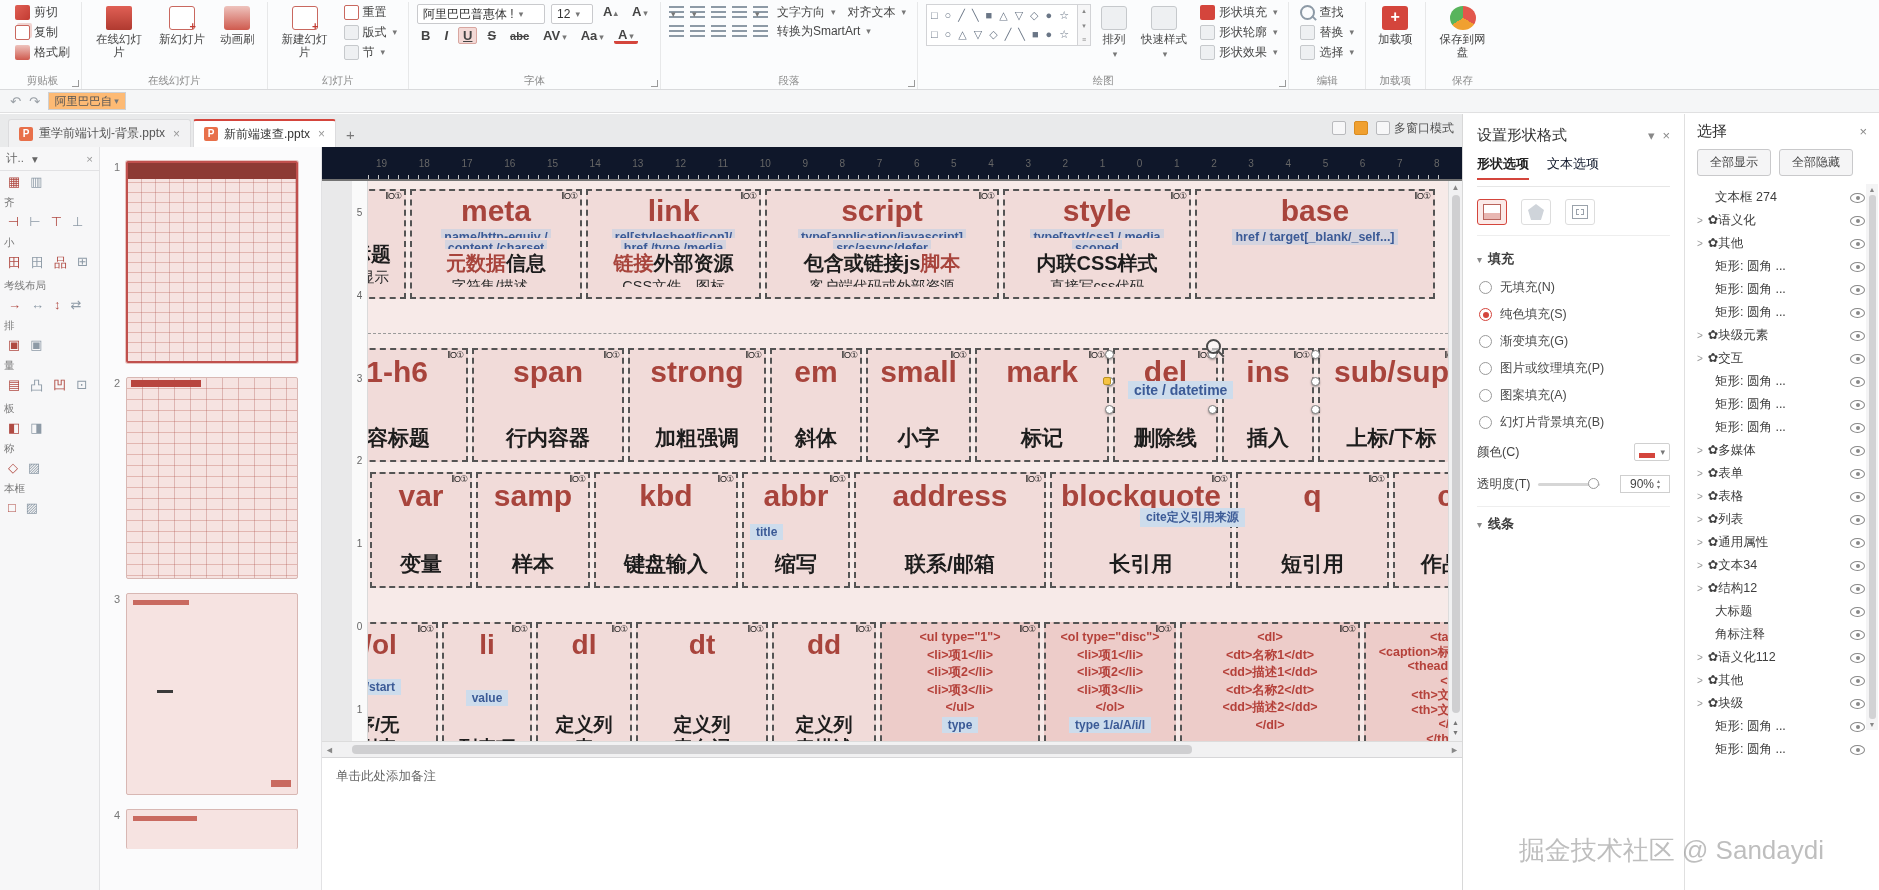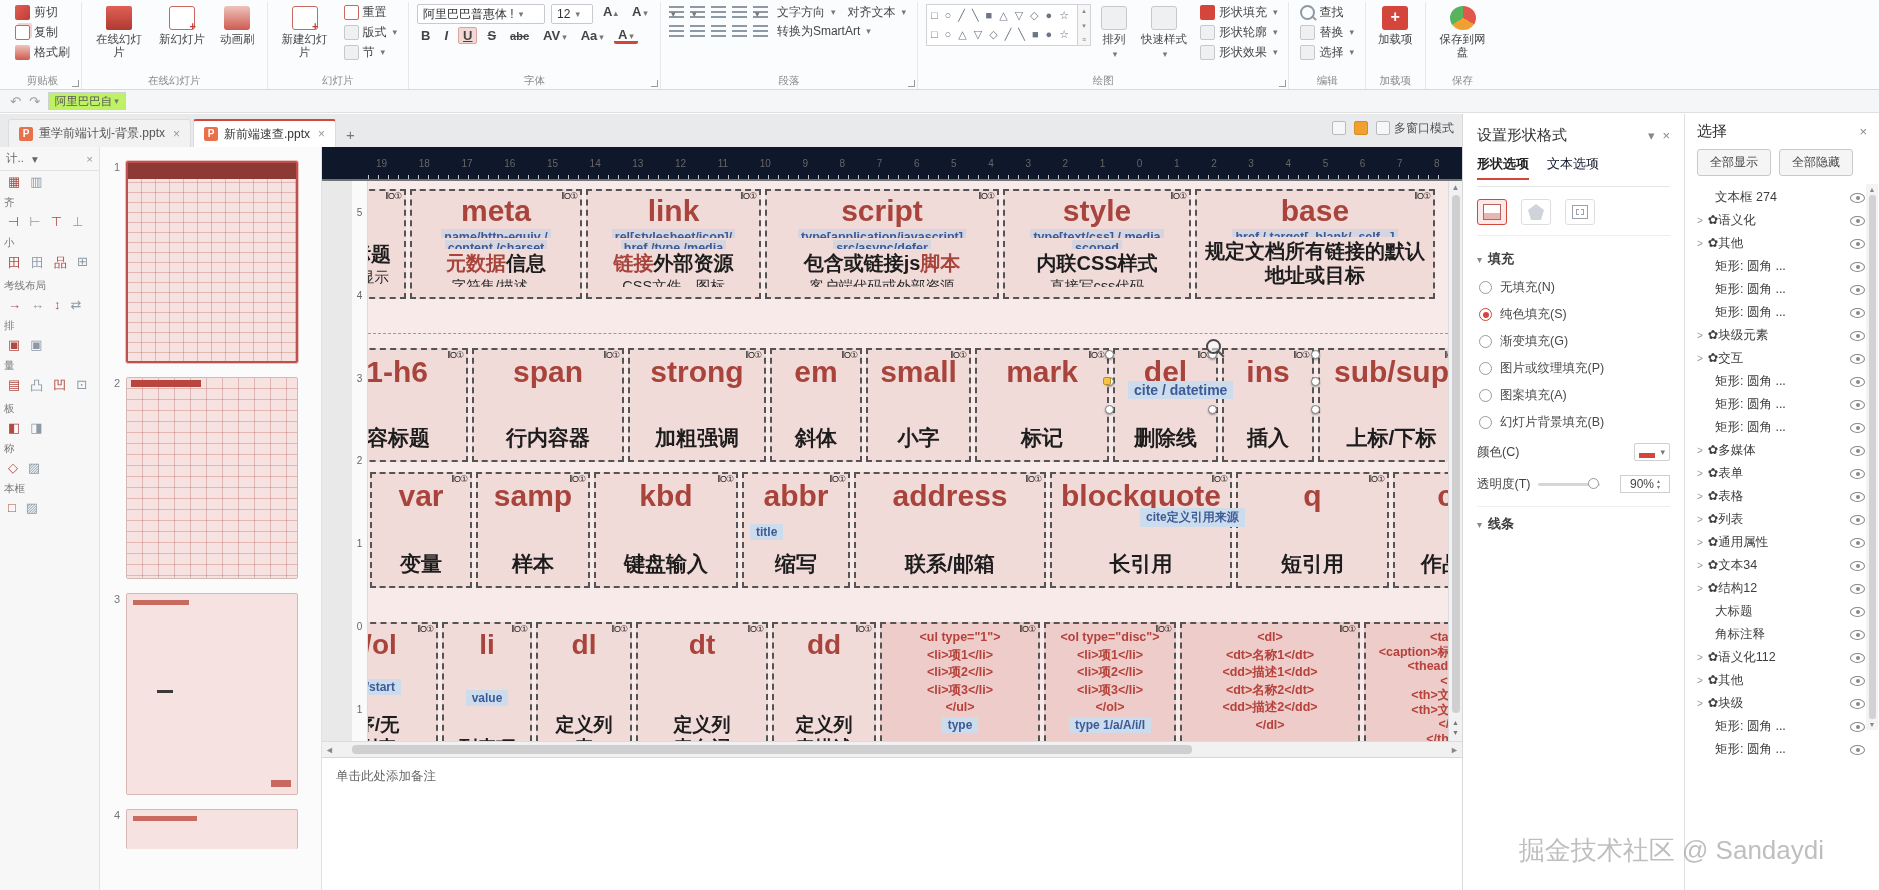--- a/index.html
+++ b/index.html
@@ -39,21 +39,21 @@
 .tgl{font-weight:bold;font-size:13px;color:#444;padding:0 4px;border-radius:2px}
 .tgl.on{background:#f3d9d6;border:1px solid #d8a6a0}
 .strike{text-decoration:line-through}
 .fcolor{border-bottom:3px solid #d4453c;line-height:1}
 .gal{width:152px;height:42px;border:1px solid #d2d3d6;background:#fff;display:flex;flex-wrap:wrap;align-content:space-around;column-gap:7px;row-gap:1px;padding:1px 4px;font-size:11px;color:#6a7686;overflow:hidden}
 .gs{flex:none}
 .galscroll{display:flex;flex-direction:column;width:13px;height:42px;border:1px solid #d2d3d6;border-left:none;background:#f6f6f7;font-size:7px;color:#888;align-items:center;justify-content:space-between;padding:2px 0}
 
 
 .qbar{height:23px;background:#f5f6f7;border-bottom:1px solid #e0e0e1;display:flex;align-items:center;gap:8px;padding:0 10px;font-size:13px;color:#9aa0a6}
-.qtheme{display:flex;align-items:center;border:1px solid #cfd0d2;background:#bef264;font-size:11.5px;color:#555;padding:1px 6px;height:18px}
+.qtheme{display:flex;align-items:center;border:1px solid #cfd0d2;background:#fdba74;font-size:11.5px;color:#555;padding:1px 6px;height:18px}
 
 
 .content{position:absolute;top:114px;bottom:0;left:0;right:0;display:flex}
 .leftcol{width:1462px;display:flex;flex-direction:column}
 .tabbar{height:33px;background:#e9eaeb;display:flex;align-items:flex-end;padding:0 8px;gap:2px}
 .tab{display:flex;align-items:center;gap:6px;height:28px;padding:0 10px;background:#f2f2f3;font-size:12px;color:#555;border:1px solid #dcdcde;border-bottom:none;border-radius:3px 3px 0 0}
 .tab.active{background:#fff;color:#333;border-top:2px solid #d4453c}
 .pico{width:14px;height:14px;background:#e8704a;color:#fff;font-size:10px;font-weight:bold;text-align:center;line-height:14px;border-radius:2px;flex:none}
 .tclose{color:#999;font-size:12px;margin-left:2px}
 .plus{font-size:15px;color:#777;padding:0 8px 4px}
@@ -599,21 +599,20 @@
                       <div class="tagname">style</div>
                       <div class="attr">type[text/css] / media</div>
                       <div class="attr">scoped</div>
                       <div class="desc"><span>内联CSS样式</span></div>
                       <div class="sub">直接写css代码</div>
                     </div>
                     <div class="card" style="width: 240px;">
                       <span class="mark">‖O①</span>
                       <div class="tagname">base</div>
                       <div class="attr">href / target[_blank/_self...]</div>
-                      <div class="desc"><span>规定文档所有链接的默认地址或目标</span></div>
                     </div>
                   </div>
                   <div class="srow row-simple" style="top: 167px; left: -60px; height: 114px;">
                     <div class="card" style="width: 160px;">
                       <span class="mark">‖O①</span>
                       <div class="tagname">h1-h6</div>
                       <div class="desc">内容标题</div>
                     </div>
                     <div class="card" style="width: 152px;">
                       <span class="mark">‖O①</span>

